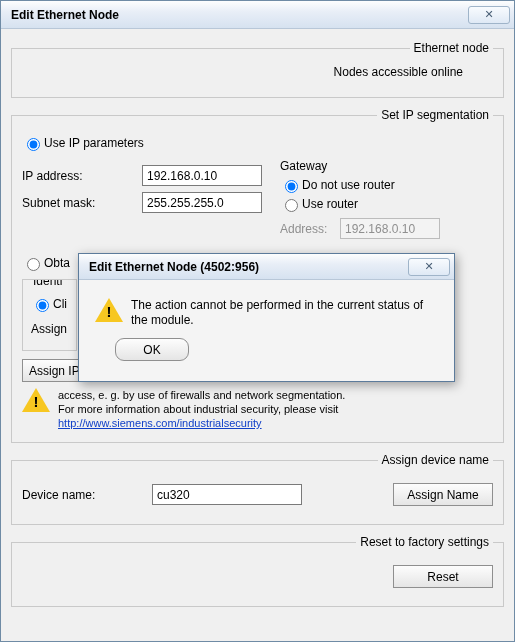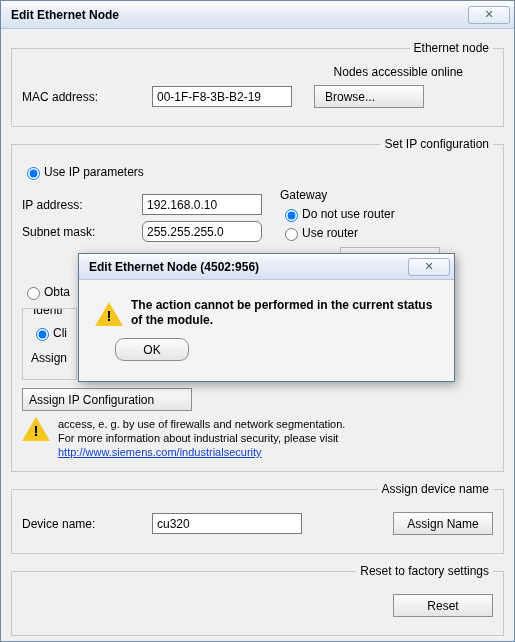--- a/index.html
+++ b/index.html
@@ -107,21 +107,21 @@
     width: 377px;
     background: #f4f4f4;
     border: 1px solid #5c7b9b;
     box-shadow: 2px 3px 10px rgba(0,0,0,0.35);
     z-index: 20;
   }
   .modal .titlebar { height: 26px; }
   .modal-body {
     padding: 18px 16px 8px 16px;
   }
-  .modal-msg-row { display: flex; align-items: flex-end; font-weight: bold; }
+  .modal-msg-row { display: flex; align-items: flex-start; }
   .modal-msg { font-size: 12px; line-height: 15px; }
   .modal-btns { padding: 10px 0 12px 20px; }
   .modal-btns .btn { min-width: 74px; border-radius: 9px; }
   .greyed { color: #8f8f8f; }
   .addr-disabled input { background: #f3f3f3; color: #8f8f8f; border-color:#bcbcbc;}
   .subhead { margin-bottom: 6px; }
 </style>
 </head>
 <body>
 
@@ -131,45 +131,39 @@
     <div class="winbtn">
       <span>✕</span>
     </div>
   </div>
 
   <div class="content">
 
     <fieldset>
       <legend>Ethernet node</legend>
       <div style="text-align:right; padding-right:30px;" class="subhead">Nodes accessible online</div>
-      <div class="row">
-        <span class="lbl">MAC address:</span>
-        <input class="txt" style="width: 140px;" value="00-1F-F8-3B-B2-19">
-        <span style="width:22px"></span>
-        <button class="btn" style="min-width:110px;text-align:left;padding-left:10px">Browse...</button>
-      </div>
-    </fieldset>
-
-    <fieldset>
-      <legend>Set IP configuration</legend>
+    </fieldset>
+
+    <fieldset>
+      <legend>Set IP segmentation</legend>
 
       <div class="radio-row">
         <input type="radio" checked="" style="">
         <span>Use IP parameters</span>
       </div>
 
       <div class="ipcfg-grid" style="margin-top:8px;">
         <div class="col">
           <div class="row">
             <span class="lbl" style="width:120px">IP address:</span>
             <input class="txt" style="width: 120px;" value="192.168.0.10">
           </div>
           <div class="row">
             <span class="lbl" style="width:120px">Subnet mask:</span>
-            <input class="txt" style="width: 120px; border-radius: 6px;" value="255.255.255.0">
+            <input class="txt" style="width: 120px;" value="255.255.255.0">
           </div>
         </div>
         <div class="col right">
           <div class="glabel">Gateway</div>
           <div class="radio-row">
             <input type="radio" name="gw" checked="" style="">
             <span>Do not use router</span>
           </div>
           <div class="radio-row">
             <input type="radio" name="gw" style="">

